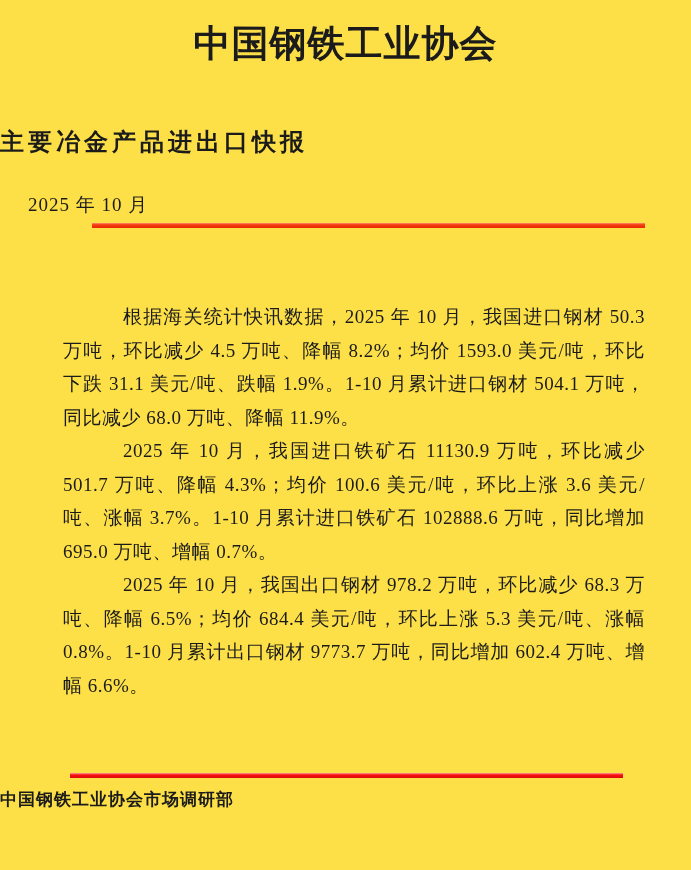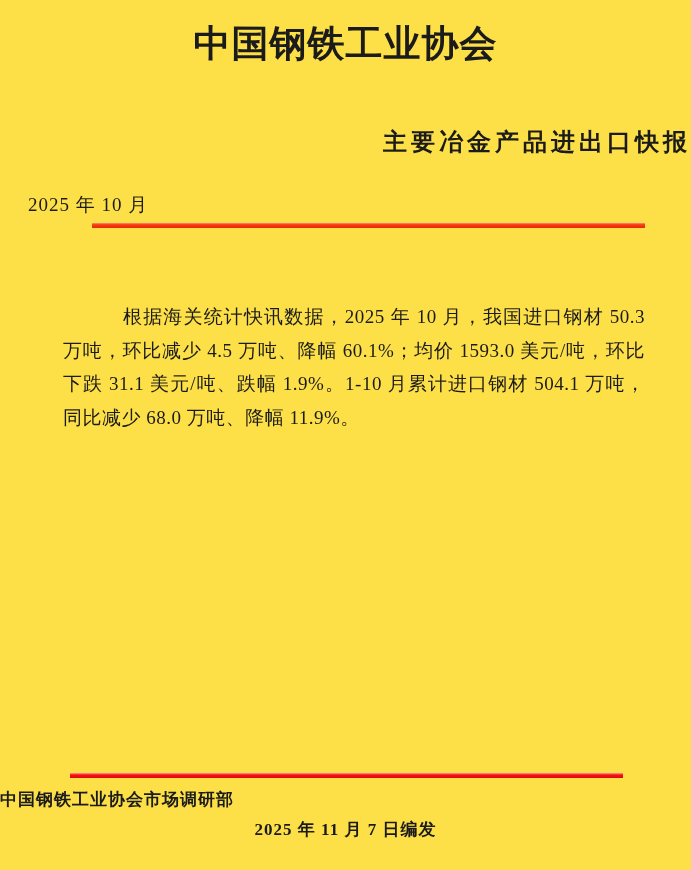--- a/index.html
+++ b/index.html
@@ -26,21 +26,21 @@
     font-size: 37px;
     font-weight: 600;
     letter-spacing: 1px;
     line-height: 1.3;
   }
   .report-title {
     position: absolute;
     top: 126px;
     left: 0;
     width: 100%;
-    text-align: right;
+    text-align: left;
     font-size: 24px;
     font-weight: 700;
     letter-spacing: 4px;
   }
   .period {
     position: absolute;
     top: 192px;
     left: 0;
     width: 100%;
     text-align: left;
@@ -107,22 +107,23 @@
 
   <h1 class="org-title">中国钢铁工业协会</h1>
 
   <h2 class="report-title">主要冶金产品进出口快报</h2>
 
   <div class="period">2025 年 10 月</div>
 
   <div class="rule rule-top"></div>
 
   <div class="body-text">
-    <p>根据海关统计快讯数据，2025 年 10 月，我国进口钢材 50.3 万吨，环比减少 4.5 万吨、降幅 60.1%；均价 1593.0 美元/吨，环比下跌 31.1 美元/吨、跌幅 1.9%。1-10 月累计进口钢材 504.1 万吨，同比减少 68.0 万吨、降幅 11.9%。</p>
+    <p>根据海关统计快讯数据，2025 年 10 月，我国进口钢材 50.3 万吨，环比减少 4.5 万吨、降幅 8.2%；均价 1593.0 美元/吨，环比下跌 31.1 美元/吨、跌幅 1.9%。1-10 月累计进口钢材 504.1 万吨，同比减少 68.0 万吨、降幅 11.9%。</p>
+    <p>2025 年 10 月，我国进口铁矿石 11130.9 万吨，环比减少 501.7 万吨、降幅 4.3%；均价 100.6 美元/吨，环比上涨 3.6 美元/吨、涨幅 3.7%。1-10 月累计进口铁矿石 102888.6 万吨，同比增加 695.0 万吨、增幅 0.7%。</p>
+    <p>2025 年 10 月，我国出口钢材 978.2 万吨，环比减少 68.3 万吨、降幅 6.5%；均价 684.4 美元/吨，环比上涨 5.3 美元/吨、涨幅 0.8%。1-10 月累计出口钢材 9773.7 万吨，同比增加 602.4 万吨、增幅 6.6%。</p>
   </div>
 
   <div class="rule rule-bottom"></div>
 
   <div class="footer-dept">中国钢铁工业协会市场调研部</div>
 
-  <div class="footer-date">2025 年 11 月 7 日编发</div>
 
 </div>
 
 </body></html>

